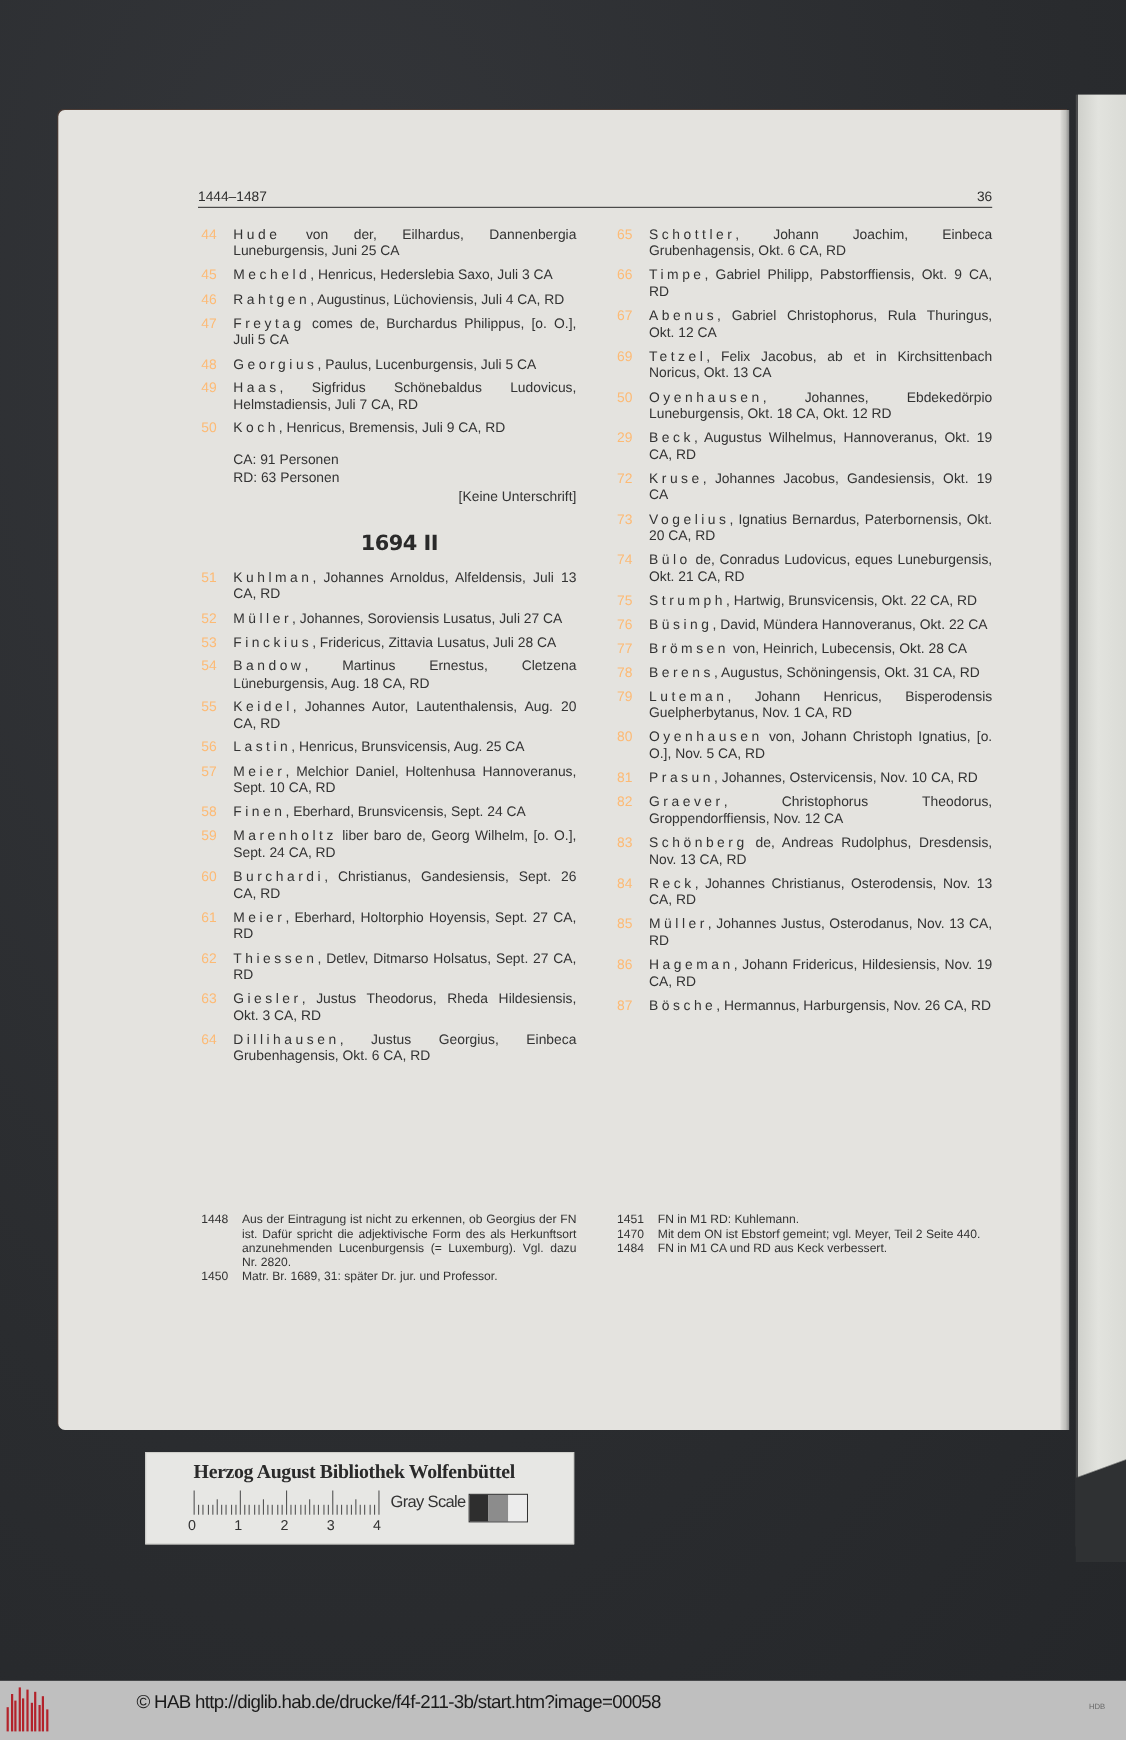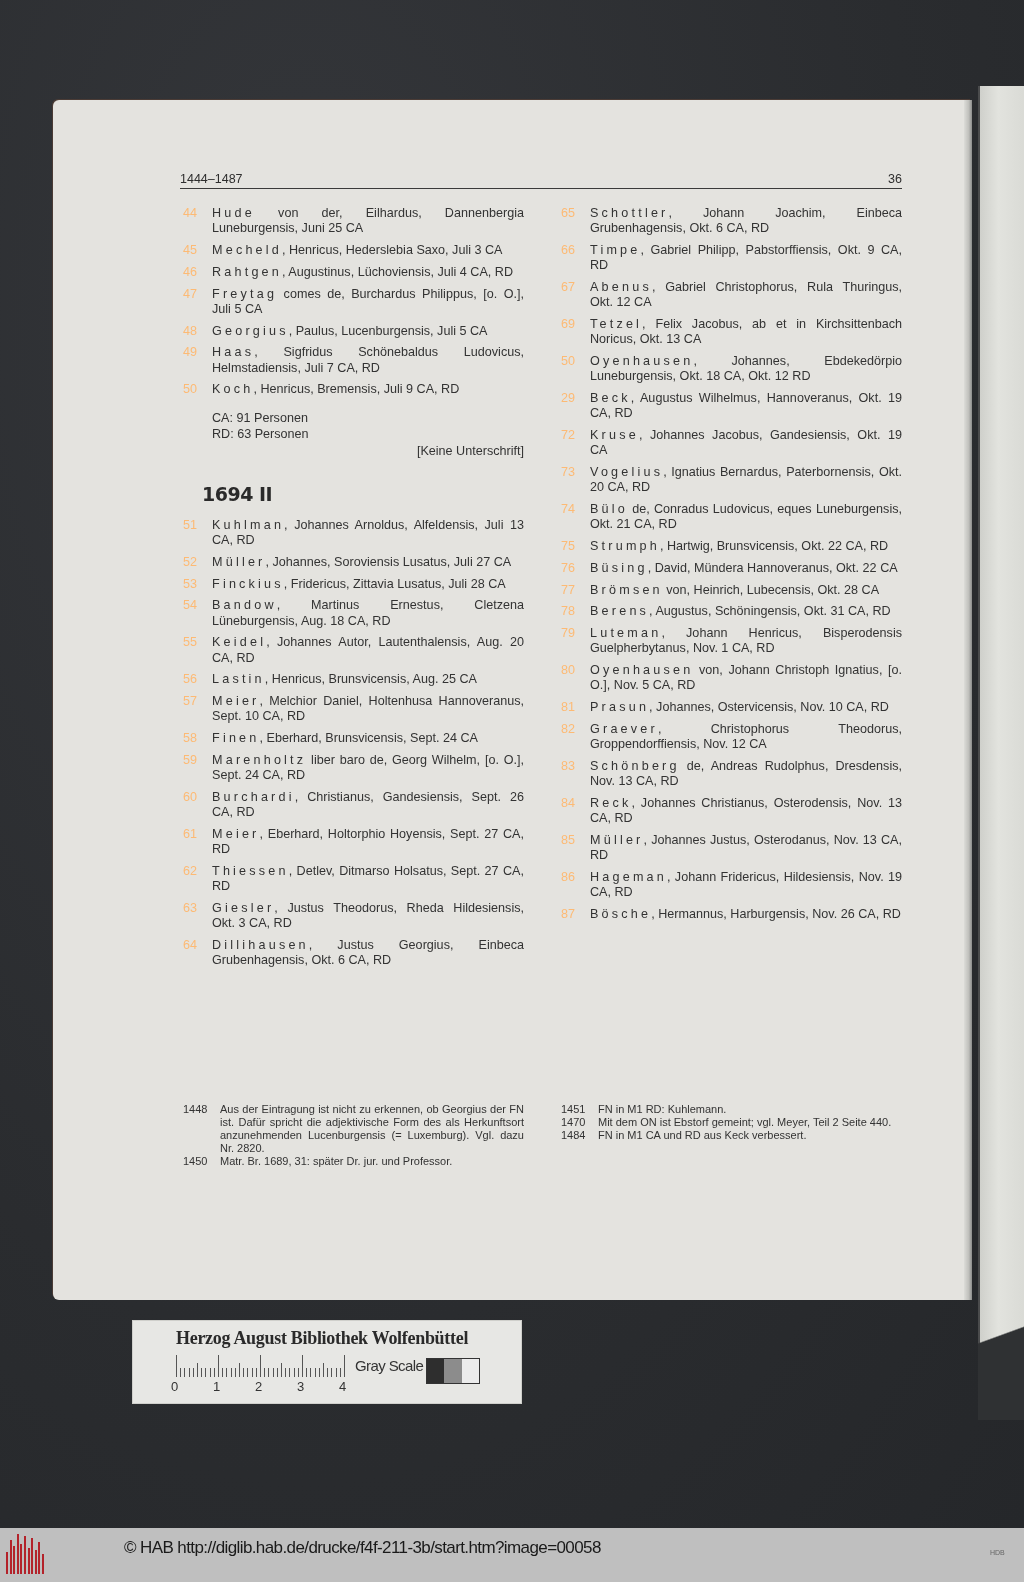--- a/index.html
+++ b/index.html
@@ -41,21 +41,21 @@
   .running-head .right { position:absolute; right:0; top:0; }
   .col { position:absolute; top:206px; width:344px; color:#333; font-size:12.6px; line-height:15.2px; }
   .col.left { left:180px; }
   .col.right { left:558px; }
   .entry { position:relative; padding-left:32px; text-align:justify; margin-bottom:6.6px; }
   .entry .num { position:absolute; left:3px; top:0; color:#fdba74; }
   .entry .surname { letter-spacing:3.2px; }
   .summary { padding-left:32px; margin-top:12px; line-height:16px; }
   .signature { text-align:right; margin-top:1px; }
   .section-heading {
-    font-weight:bold; font-size:19px; margin:28px 0 16px 22px; color:#2a2a2a;
+    text-align:center; font-weight:bold; font-size:19px; margin:28px 0 16px 22px; color:#2a2a2a;
     font-family:"DejaVu Sans", sans-serif; letter-spacing:-0.5px;
   }
   .notes { position:absolute; top:1103px; color:#333; font-size:11px; line-height:13px; }
   .notes.left { left:180px; width:344px; }
   .notes.right { left:558px; width:344px; }
   .note { position:relative; padding-left:40px; text-align:justify; }
   .note .num { position:absolute; left:3px; top:0; }
   .hab-card {
     position:absolute; left:132px; top:1320px; width:388px; height:82px;
     background:#e7e7e4; border:1px solid #cfcfcb;

